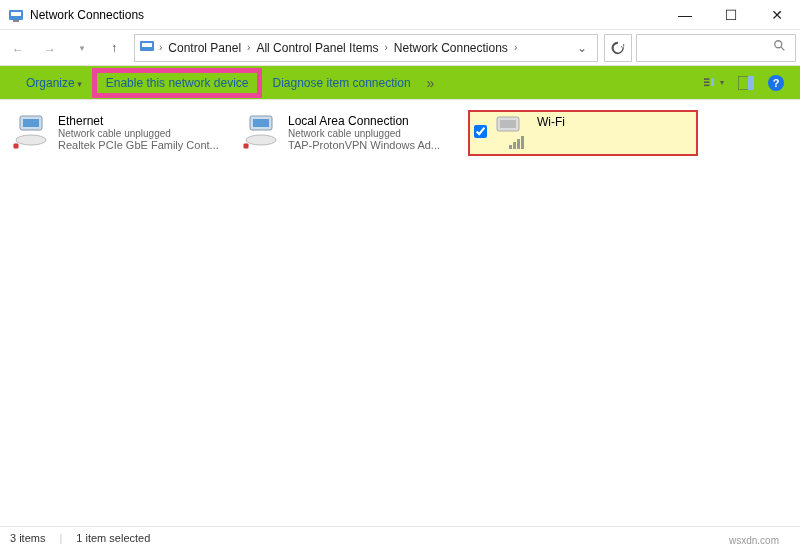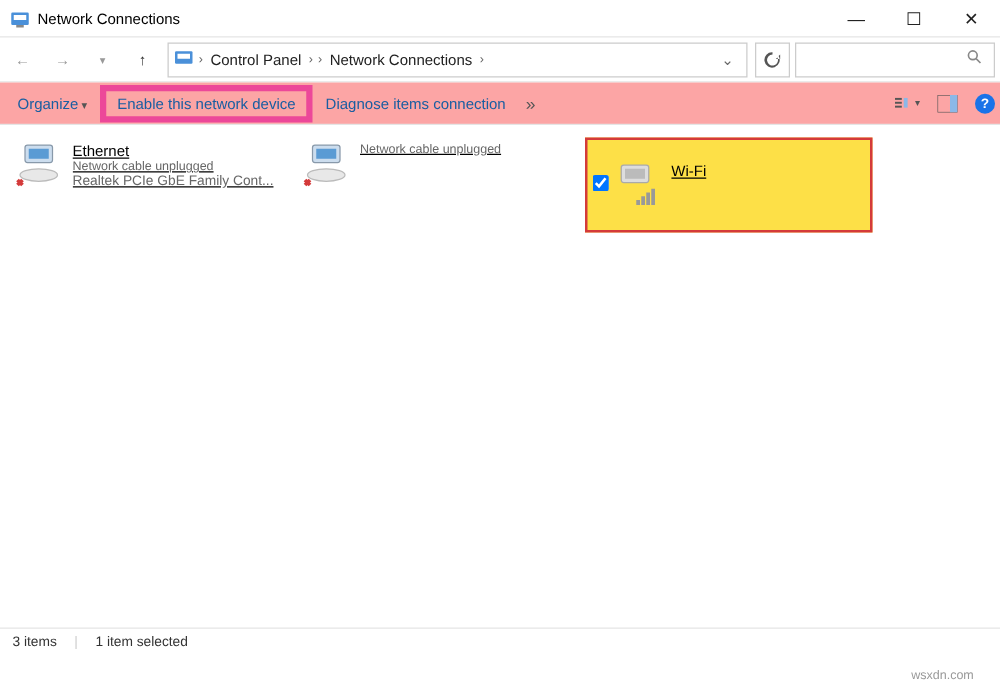--- a/index.html
+++ b/index.html
@@ -11,38 +11,38 @@
 .titlebar .wbtn { width: 46px; height: 30px; display: flex; align-items: center; justify-content: center; font-size: 14px; color: #222; }
 .navbar { height: 36px; display: flex; align-items: center; padding: 0 4px; gap: 4px; border-bottom: 1px solid #e5e5e5; }
 .navbtn { width: 28px; height: 28px; display: flex; align-items: center; justify-content: center; color: #999; }
 .navbtn.enabled { color: #333; }
 .addr { flex: 1; height: 28px; border: 1px solid #ccc; display: flex; align-items: center; padding: 0 4px; margin: 0 2px; }
 .crumb { padding: 0 4px; color: #222; }
 .crumbsep { color: #666; font-size: 10px; padding: 0 2px; }
 .addr-drop { margin-left: auto; padding: 0 6px; color: #666; }
 .refbtn { width: 28px; height: 28px; border: 1px solid #ccc; display: flex; align-items: center; justify-content: center; }
 .search { width: 160px; height: 28px; border: 1px solid #ccc; display: flex; align-items: center; justify-content: flex-end; padding: 0 8px; color: #888; }
-.toolbar { height: 34px; background: #fca5a5; border-bottom: 1px solid #e5e5e5; display: flex; align-items: center; padding: 0 4px; gap: 0; }
+.toolbar { height: 34px; background: #84cc16; border-bottom: 1px solid #e5e5e5; display: flex; align-items: center; padding: 0 16px; gap: 0; }
 .tbtn { padding: 4px 10px; color: #1a5ea1; font-size: 12px; }
 .tbtn.chev::after { content: " ▾"; font-size: 9px; color: #555; }
 .tbtn.hl { border: 5px solid #ec4899; padding: 3px 9px; }
 .toolbar .overflow { margin-left: 6px; color: #555; font-size: 14px; }
 .toolbar .right { margin-left: auto; display: flex; align-items: center; gap: 12px; }
 .vicon { width: 20px; height: 18px; display: flex; align-items: center; justify-content: center; color: #555; }
 .helpicon { width: 16px; height: 16px; border-radius: 50%; background: #1a73e8; color: #fff; font-size: 11px; display: flex; align-items: center; justify-content: center; font-weight: bold; }
 .content { padding: 10px 8px; display: flex; gap: 0; }
-.conn { width: 230px; display: flex; align-items: flex-start; padding: 4px 4px; text-decoration: underline; }
-.conn.sel { background: #fde047; border: 2px solid #d43a3a; padding: 18px 2px; }
+.conn { width: 230px; display: flex; align-items: flex-start; padding: 4px 4px; }
+.conn.sel { background: #fef9c3; border: 2px solid #d43a3a; padding: 3px 2px; }
 .conn .chk { margin: 10px 4px 0 2px; }
 .conn .cicon { width: 40px; height: 36px; margin-right: 6px; flex-shrink: 0; }
 .conn .ctxt { flex: 1; overflow: hidden; }
 .conn .cname { color: #000; font-size: 12px; white-space: nowrap; }
 .conn .cstat { color: #666; font-size: 10px; white-space: nowrap; overflow: hidden; text-overflow: ellipsis; }
 .conn .cadap { color: #666; font-size: 11px; white-space: nowrap; overflow: hidden; text-overflow: ellipsis; }
-.statusbar { position: absolute; bottom: 24px; left: 0; right: 0; height: 22px; border-top: 1px solid #e5e5e5; display: flex; align-items: center; padding: 0 10px; font-size: 11px; color: #333; gap: 14px; }
+.statusbar { position: absolute; bottom: 0; left: 0; right: 0; height: 22px; border-top: 1px solid #e5e5e5; display: flex; align-items: center; padding: 0 10px; font-size: 11px; color: #333; gap: 14px; }
 .statusbar .sep { color: #ccc; }
 .wm { position: absolute; bottom: 2px; right: 21px; font-size: 10px; color: #999; }
 </style>
 </head>
 <body>
 
 <div class="titlebar">
   <span class="ticon">
     <svg viewBox="0 0 16 16">
         <rect x="1" y="3" width="14" height="10" fill="#4a90d9" rx="1"></rect>
@@ -66,20 +66,21 @@
   <div class="addr">
     <span style="margin-right:2px;">
       <svg width="16" height="16" viewBox="0 0 16 16">
           <rect x="1" y="3" width="14" height="10" fill="#4a90d9" rx="1"></rect>
           <rect x="3" y="5" width="10" height="4" fill="#fff"></rect>
         </svg>
     </span>
     <span class="crumbsep">›</span>
     <span class="crumb">Control Panel</span>
     <span class="crumbsep">›</span>
+    <span class="crumb">All Control Panel Items</span>
     <span class="crumbsep">›</span>
     <span class="crumb">Network Connections</span>
     <span class="crumbsep">›</span>
     <span class="addr-drop">⌄</span>
   </div>
   <div class="refbtn">
     <svg width="14" height="14" viewBox="0 0 16 16">
         <path d="M8 3a5 5 0 1 0 4.5 2.8L11 7h4V3l-1.4 1.4A7 7 0 1 1 8 1z" fill="#555"></path>
       </svg>
   </div>
@@ -89,21 +90,21 @@
           <circle cx="6" cy="6" r="4" fill="none" stroke="#888" stroke-width="1.5"></circle>
           <line x1="9" y1="9" x2="13" y2="13" stroke="#888" stroke-width="1.5"></line>
         </svg>
     </span>
   </div>
 </div>
 
 <div class="toolbar">
   <div class="tbtn chev">Organize</div>
   <div class="tbtn hl">Enable this network device</div>
-  <div class="tbtn">Diagnose items connection</div>
+  <div class="tbtn">Diagnose item connection</div>
   <div class="overflow">»</div>
   <div class="right">
     <div class="vicon">
       <svg width="18" height="14" viewBox="0 0 18 14">
           <rect x="0" y="1" width="7" height="2" fill="#555"></rect>
           <rect x="0" y="5" width="7" height="2" fill="#555"></rect>
           <rect x="0" y="9" width="7" height="2" fill="#555"></rect>
           <rect x="9" y="1" width="4" height="10" fill="#8bb8e8"></rect>
         </svg>
       <span style="font-size:8px;margin-left:2px;color:#555;">▾</span>
@@ -139,21 +140,23 @@
   <div class="conn">
     <div class="cicon">
       <svg viewBox="0 0 40 36">
           <rect x="8" y="2" width="22" height="14" fill="#cde" stroke="#89a" rx="2"></rect>
           <rect x="11" y="5" width="16" height="8" fill="#5a9bd4"></rect>
           <ellipse cx="19" cy="26" rx="15" ry="5" fill="#e8e8e8" stroke="#bbb"></ellipse>
           <path d="M6 30 L2 34 M2 30 L6 34" stroke="#d43a3a" stroke-width="3"></path>
         </svg>
     </div>
     <div class="ctxt">
+      <div class="cname">Local Area Connection</div>
       <div class="cstat">Network cable unplugged</div>
+      <div class="cadap">TAP-ProtonVPN Windows Ad...</div>
     </div>
   </div>
 
   <div class="conn sel">
     <input type="checkbox" class="chk" checked="" style="">
     <div class="cicon">
       <svg viewBox="0 0 40 36">
           <rect x="6" y="2" width="22" height="14" fill="#ddd" stroke="#aaa" rx="2"></rect>
           <rect x="9" y="5" width="16" height="8" fill="#bbb"></rect>
           <g transform="translate(18,20)">

